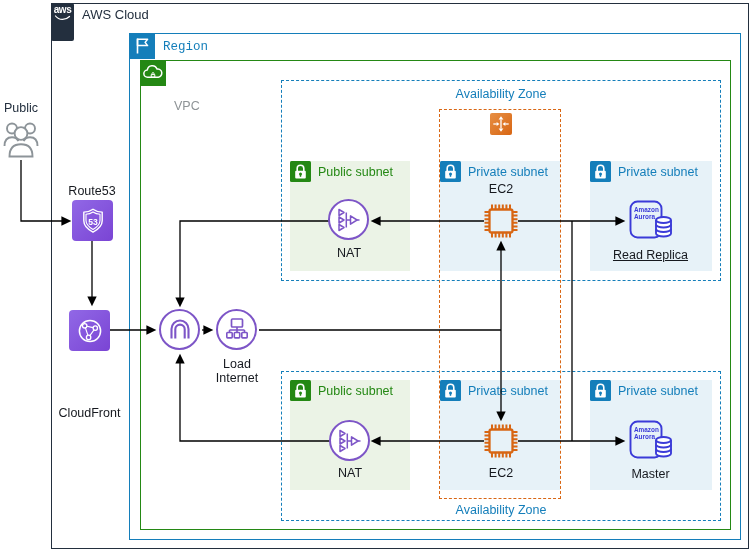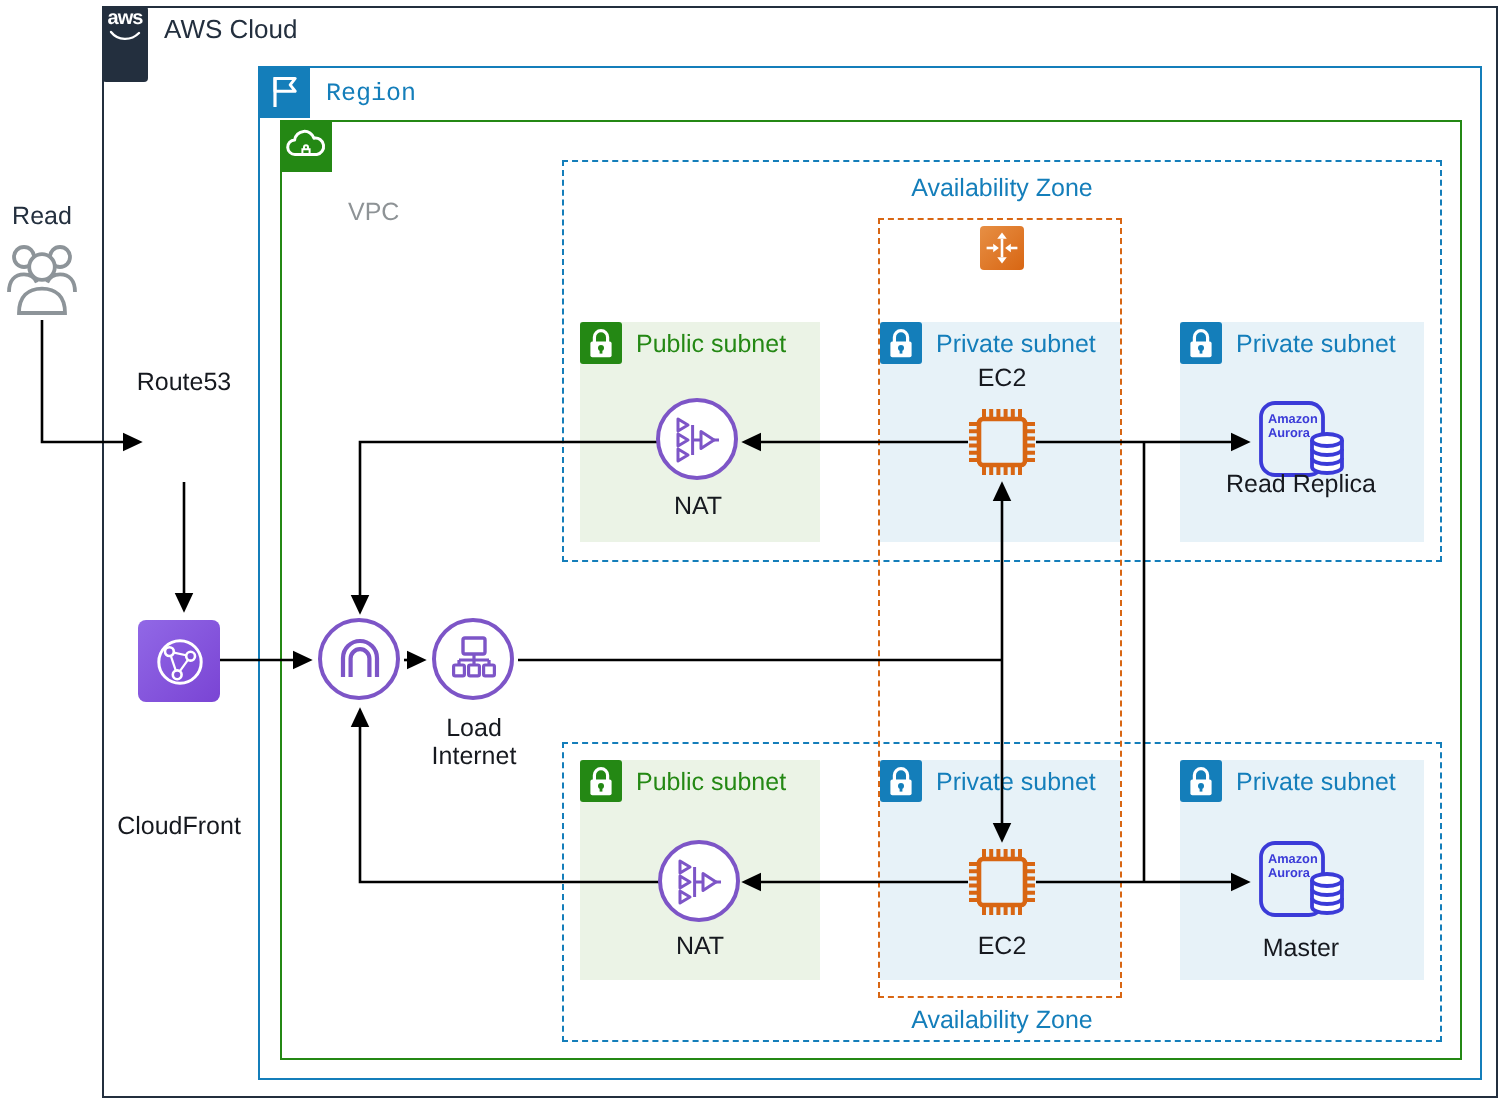--- a/index.html
+++ b/index.html
@@ -234,22 +234,29 @@
   </svg>
 
   <svg class="users-svg" width="38" height="44" viewBox="0 0 38 44">
     <circle class="usr" cx="10" cy="12.5" r="5"></circle>
     <path class="usr-open" d="M2.5,30 C2.5,24.5 5.3,21.2 10,21.2 C13.1,21.2 15.3,22.7 16.4,25.2"></path>
     <circle class="usr" cx="28" cy="12.5" r="5"></circle>
     <path class="usr-open" d="M35.5,30 C35.5,24.5 32.7,21.2 28,21.2 C24.9,21.2 22.7,22.7 21.6,25.2"></path>
     <circle class="usr" cx="19" cy="17.5" r="6.4"></circle>
     <path class="usr" d="M7.5,40.5 C7.5,32.3 12,28.3 19,28.3 C26,28.3 30.5,32.3 30.5,40.5 Z"></path>
   </svg>
-  <span class="lbl center dark-t" style="left:0px;top:101px;width:42px;">Read</span>
-
+  <span class="lbl center dark-t" style="left:0px;top:101px;width:42px;">Public</span>
+
+  <div class="square-node r53">
+    <svg width="30" height="30" viewBox="0 0 30 30">
+      <path d="M15,3.2 C18,5.4 21.4,6.1 24.2,6.1 V14.8 C24.2,20.4 19.9,23.6 15,26.2 C10.1,23.6 5.8,20.4 5.8,14.8 V6.1 C8.6,6.1 12,5.4 15,3.2 Z" class="wg" stroke-width="1.4" stroke-linejoin="round"></path>
+      <path d="M15,6 C17.3,7.6 19.9,8.2 22,8.3 V14.6 C22,18.9 18.7,21.4 15,23.5 C11.3,21.4 8,18.9 8,14.6 V8.3 C10.1,8.2 12.7,7.6 15,6 Z" class="wg" stroke-width="1.1" stroke-linejoin="round"></path>
+      <text x="15" y="18.6" text-anchor="middle" fill="#fff" font-size="8.6" font-weight="bold" font-family="Liberation Sans, sans-serif">53</text>
+    </svg>
+  </div>
   <span class="lbl center" style="left:62px;top:184px;width:60px;">Route53</span>
 
   <div class="square-node cf">
     <svg width="30" height="30" viewBox="0 0 30 30">
       <circle cx="15" cy="15" r="10.6" class="wg" stroke-width="1.5"></circle>
       <path d="M9.7,9.8 L20.3,12.1 M20.3,12.1 L13.6,21.4 M13.6,21.4 L9.7,9.8" class="wg" stroke-width="1.1"></path>
       <circle cx="9.7" cy="9.8" r="2.2" fill="#8254D6" stroke="#fff" stroke-width="1.3"></circle>
       <circle cx="20.3" cy="12.1" r="2.2" fill="#8254D6" stroke="#fff" stroke-width="1.3"></circle>
       <circle cx="13.6" cy="21.4" r="2.2" fill="#8254D6" stroke="#fff" stroke-width="1.3"></circle>
     </svg>
@@ -312,21 +319,21 @@
   </svg>
   <span class="lbl center" style="left:481px;top:466px;width:40px;">EC2</span>
 
   <svg class="aur-svg aur-rep-pos" viewBox="0 0 46 42">
     <rect class="aur-stroke" x="2.5" y="2.5" width="31" height="36" rx="7"></rect>
     <text class="aur-text" x="6" y="12.5">Amazon</text>
     <text class="aur-text" x="6" y="19.5">Aurora</text>
     <path class="aur-cyl" d="M28,21 a7.5,3 0 0 1 15,0 V34.5 a7.5,3 0 0 1 -15,0 Z"></path>
     <path class="aur-stroke" d="M28,21 a7.5,3 0 0 0 15,0 M28,25.5 a7.5,3 0 0 0 15,0 M28,30 a7.5,3 0 0 0 15,0" stroke-width="1.6"></path>
   </svg>
-  <span class="lbl center" style="left:610px;top:235px;width:81px;">Read Replica</span>
+  <span class="lbl center" style="left:610px;top:248px;width:81px;text-decoration:underline;">Read Replica</span>
 
   <svg class="aur-svg aur-mas-pos" viewBox="0 0 46 42">
     <rect class="aur-stroke" x="2.5" y="2.5" width="31" height="36" rx="7"></rect>
     <text class="aur-text" x="6" y="12.5">Amazon</text>
     <text class="aur-text" x="6" y="19.5">Aurora</text>
     <path class="aur-cyl" d="M28,21 a7.5,3 0 0 1 15,0 V34.5 a7.5,3 0 0 1 -15,0 Z"></path>
     <path class="aur-stroke" d="M28,21 a7.5,3 0 0 0 15,0 M28,25.5 a7.5,3 0 0 0 15,0 M28,30 a7.5,3 0 0 0 15,0" stroke-width="1.6"></path>
   </svg>
   <span class="lbl center" style="left:610px;top:467px;width:81px;">Master</span>
 

